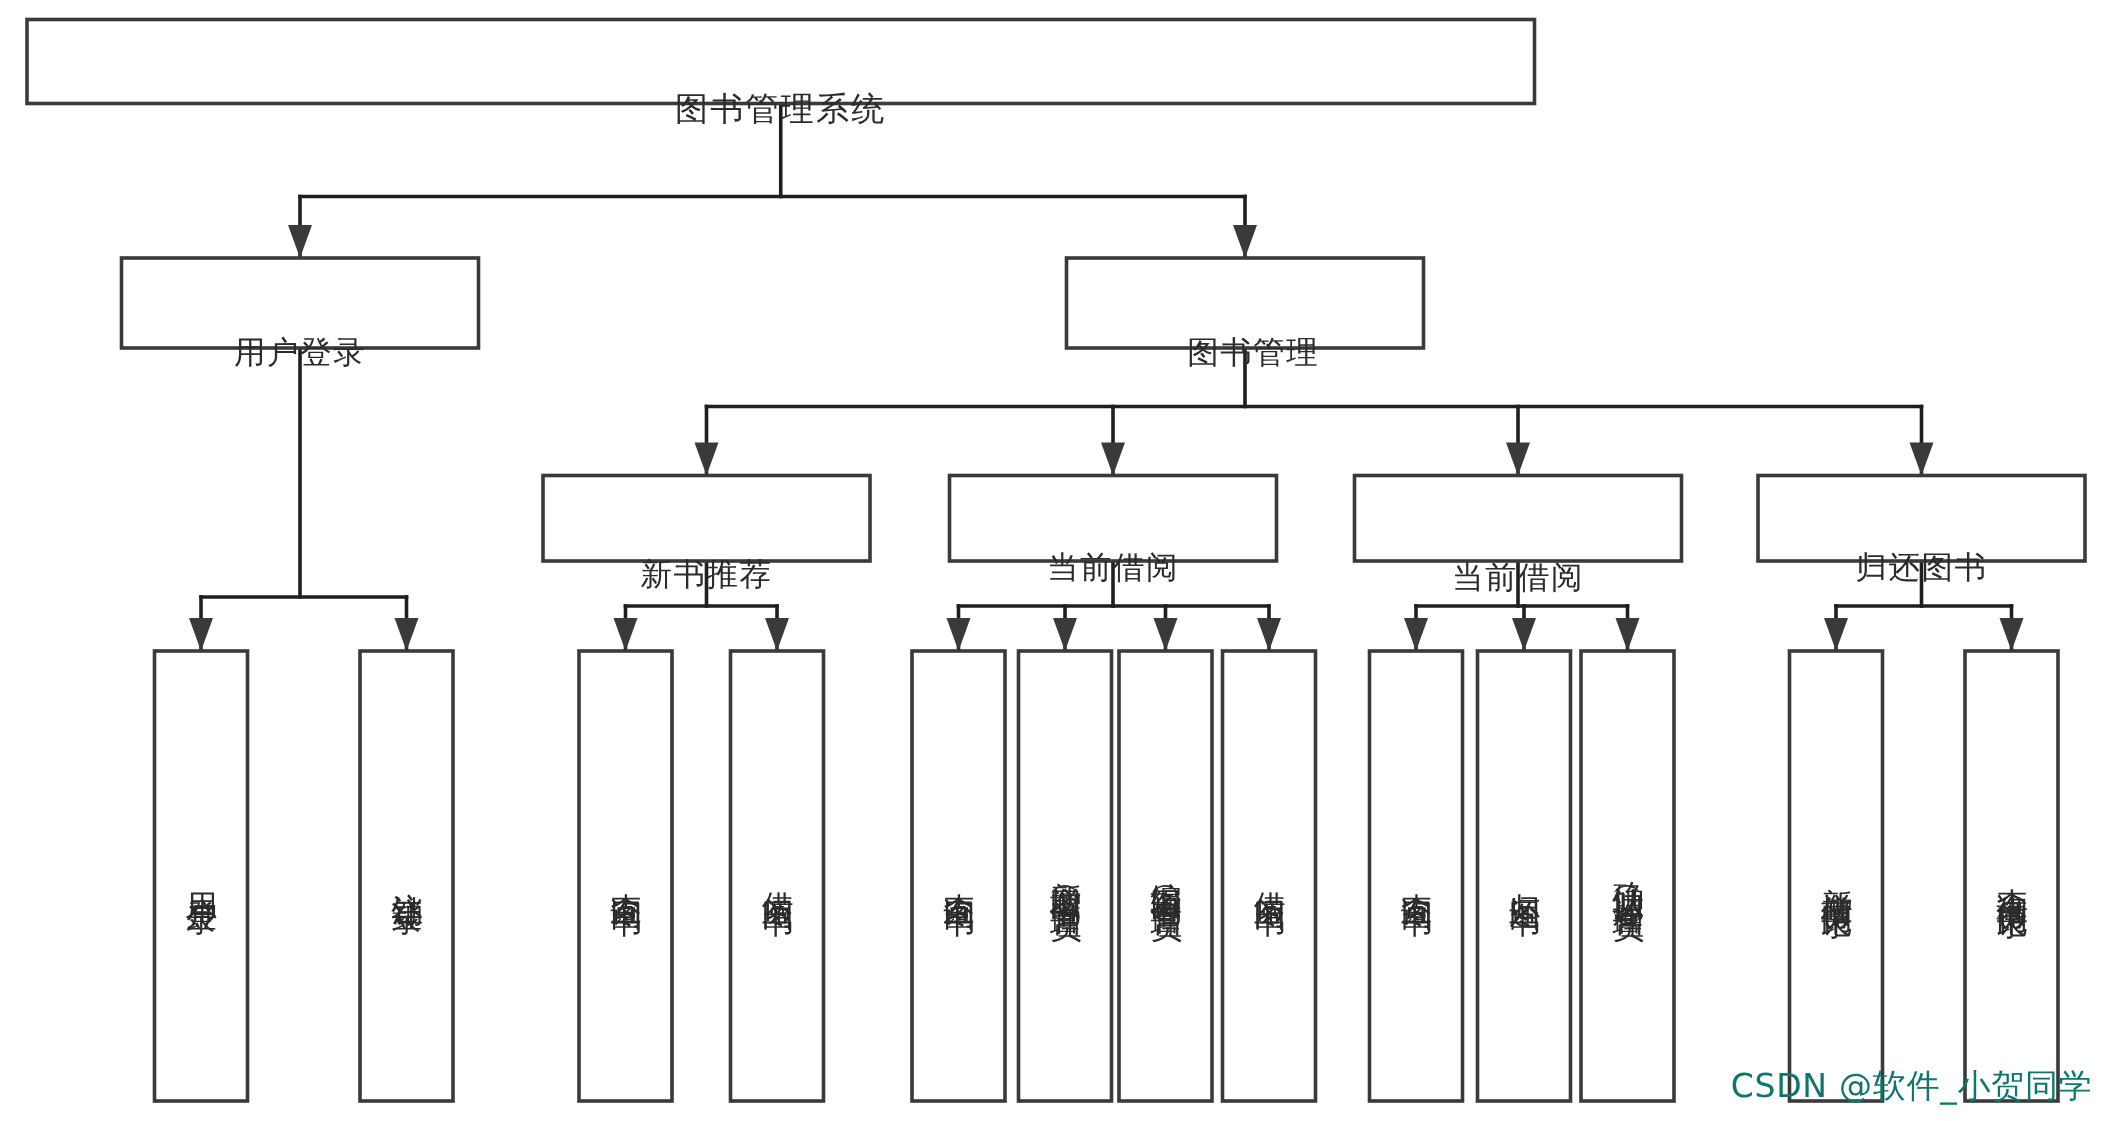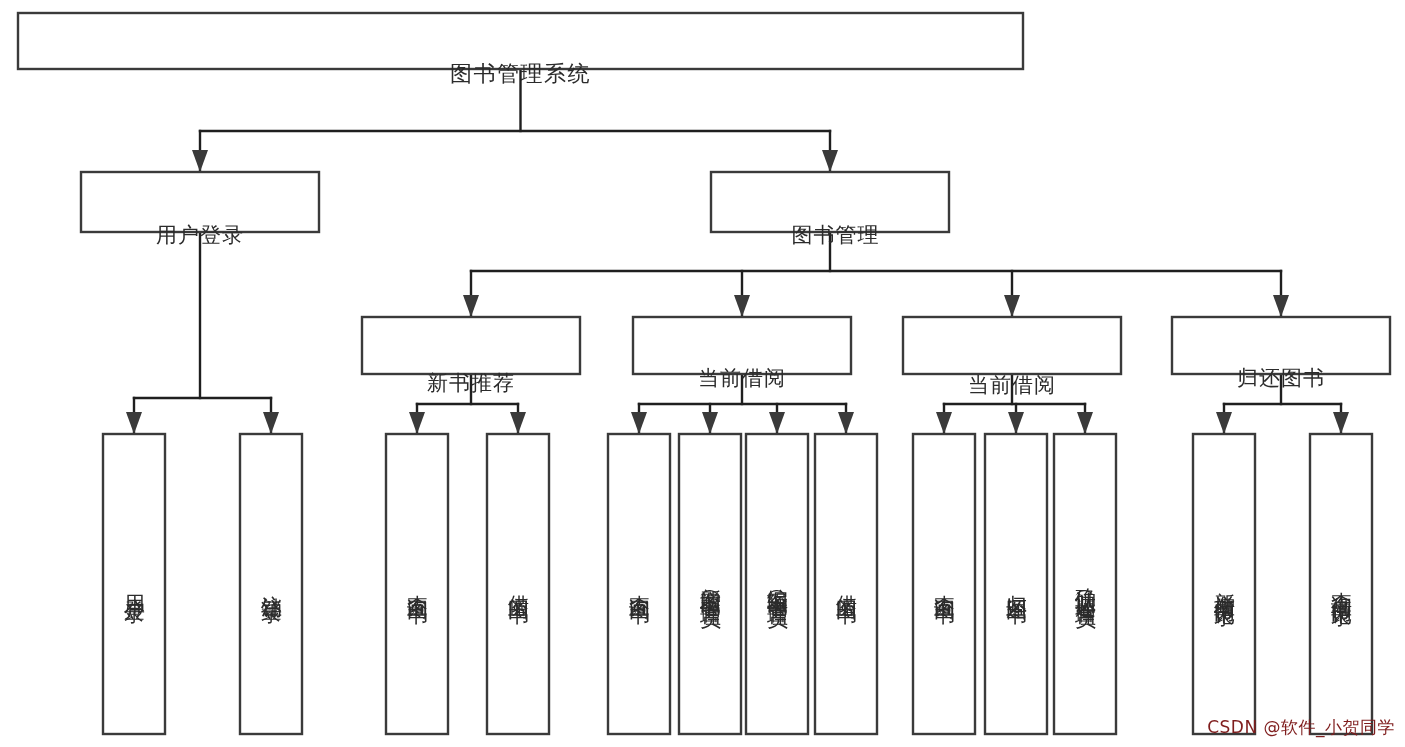--- a/index.html
+++ b/index.html
@@ -69,22 +69,22 @@
     white-space: nowrap;
   }
   .node-label.root {
     font-size: 22px;
     letter-spacing: 1.5px;
   }
   #watermark {
     position: absolute;
     right: 10px;
     bottom: 8px;
-    font-size: 17px;
-    color: #7f1d1d;
+    font-size: 22px;
+    color: #0f766e;
     font-family: "DejaVu Sans", "Liberation Sans", sans-serif;
     letter-spacing: 0.5px;
     white-space: nowrap;
   }
 </style>
 </head>
 <body>
 
 <div id="diagram-root">
 

